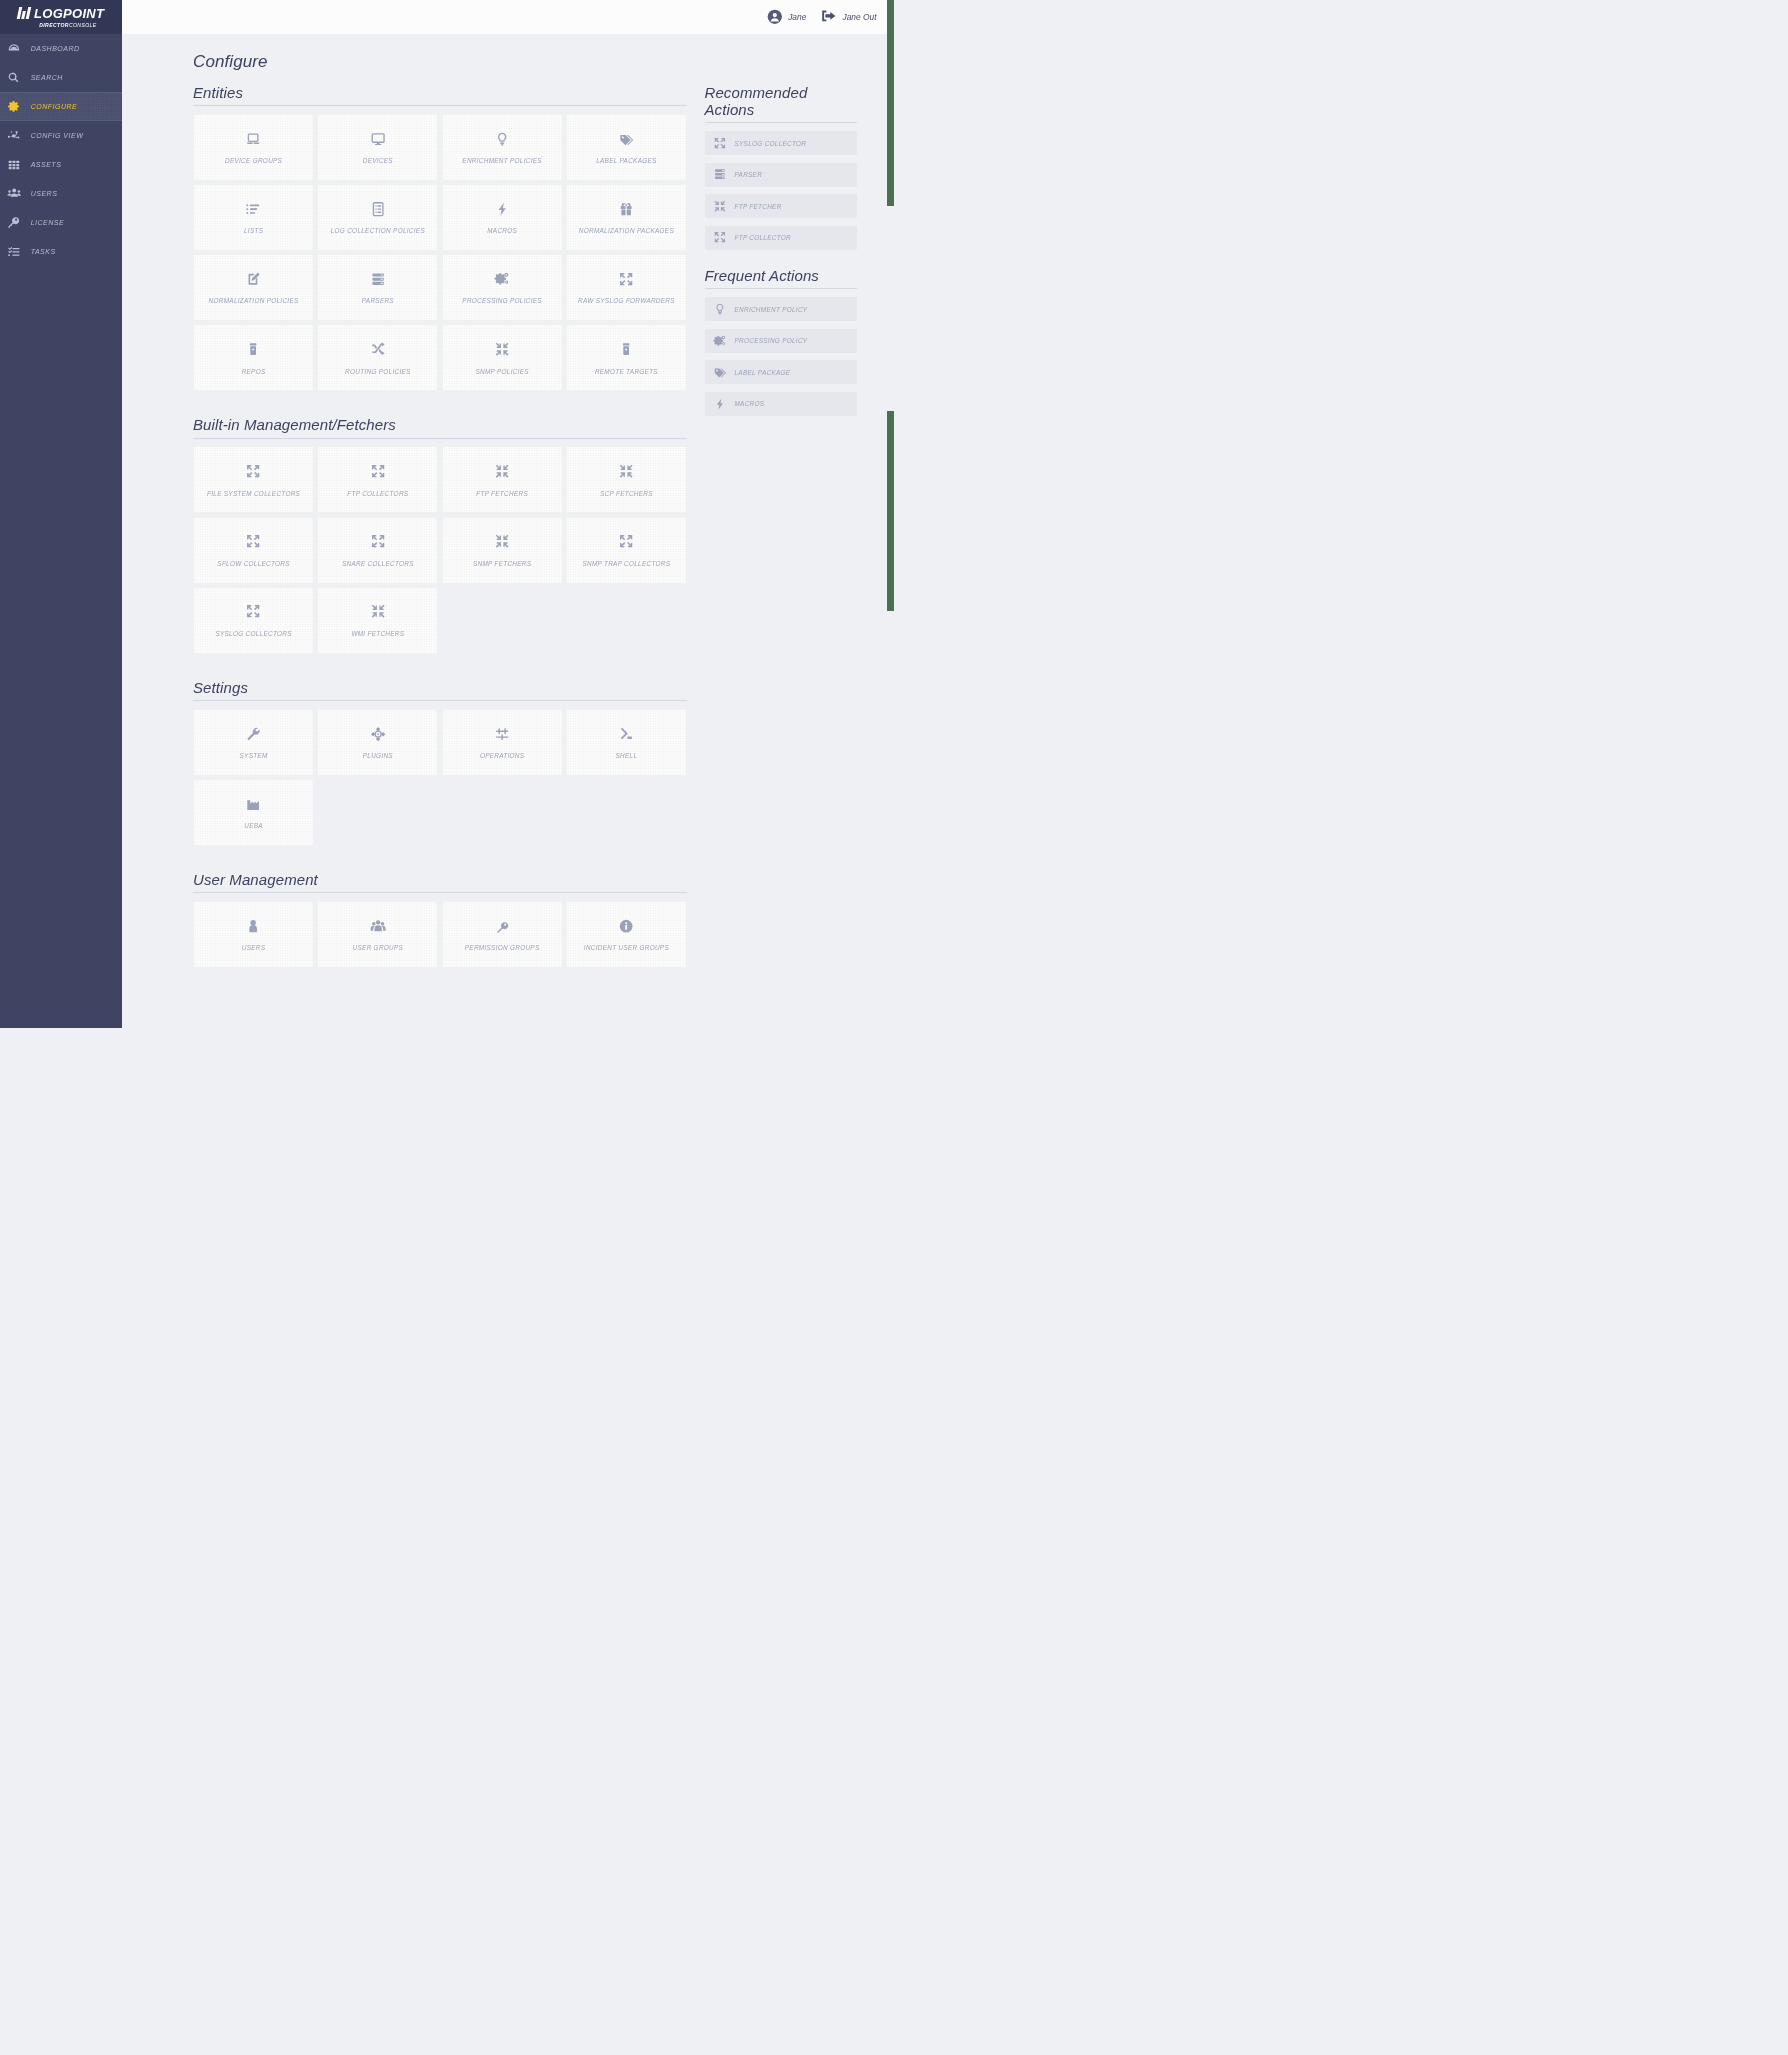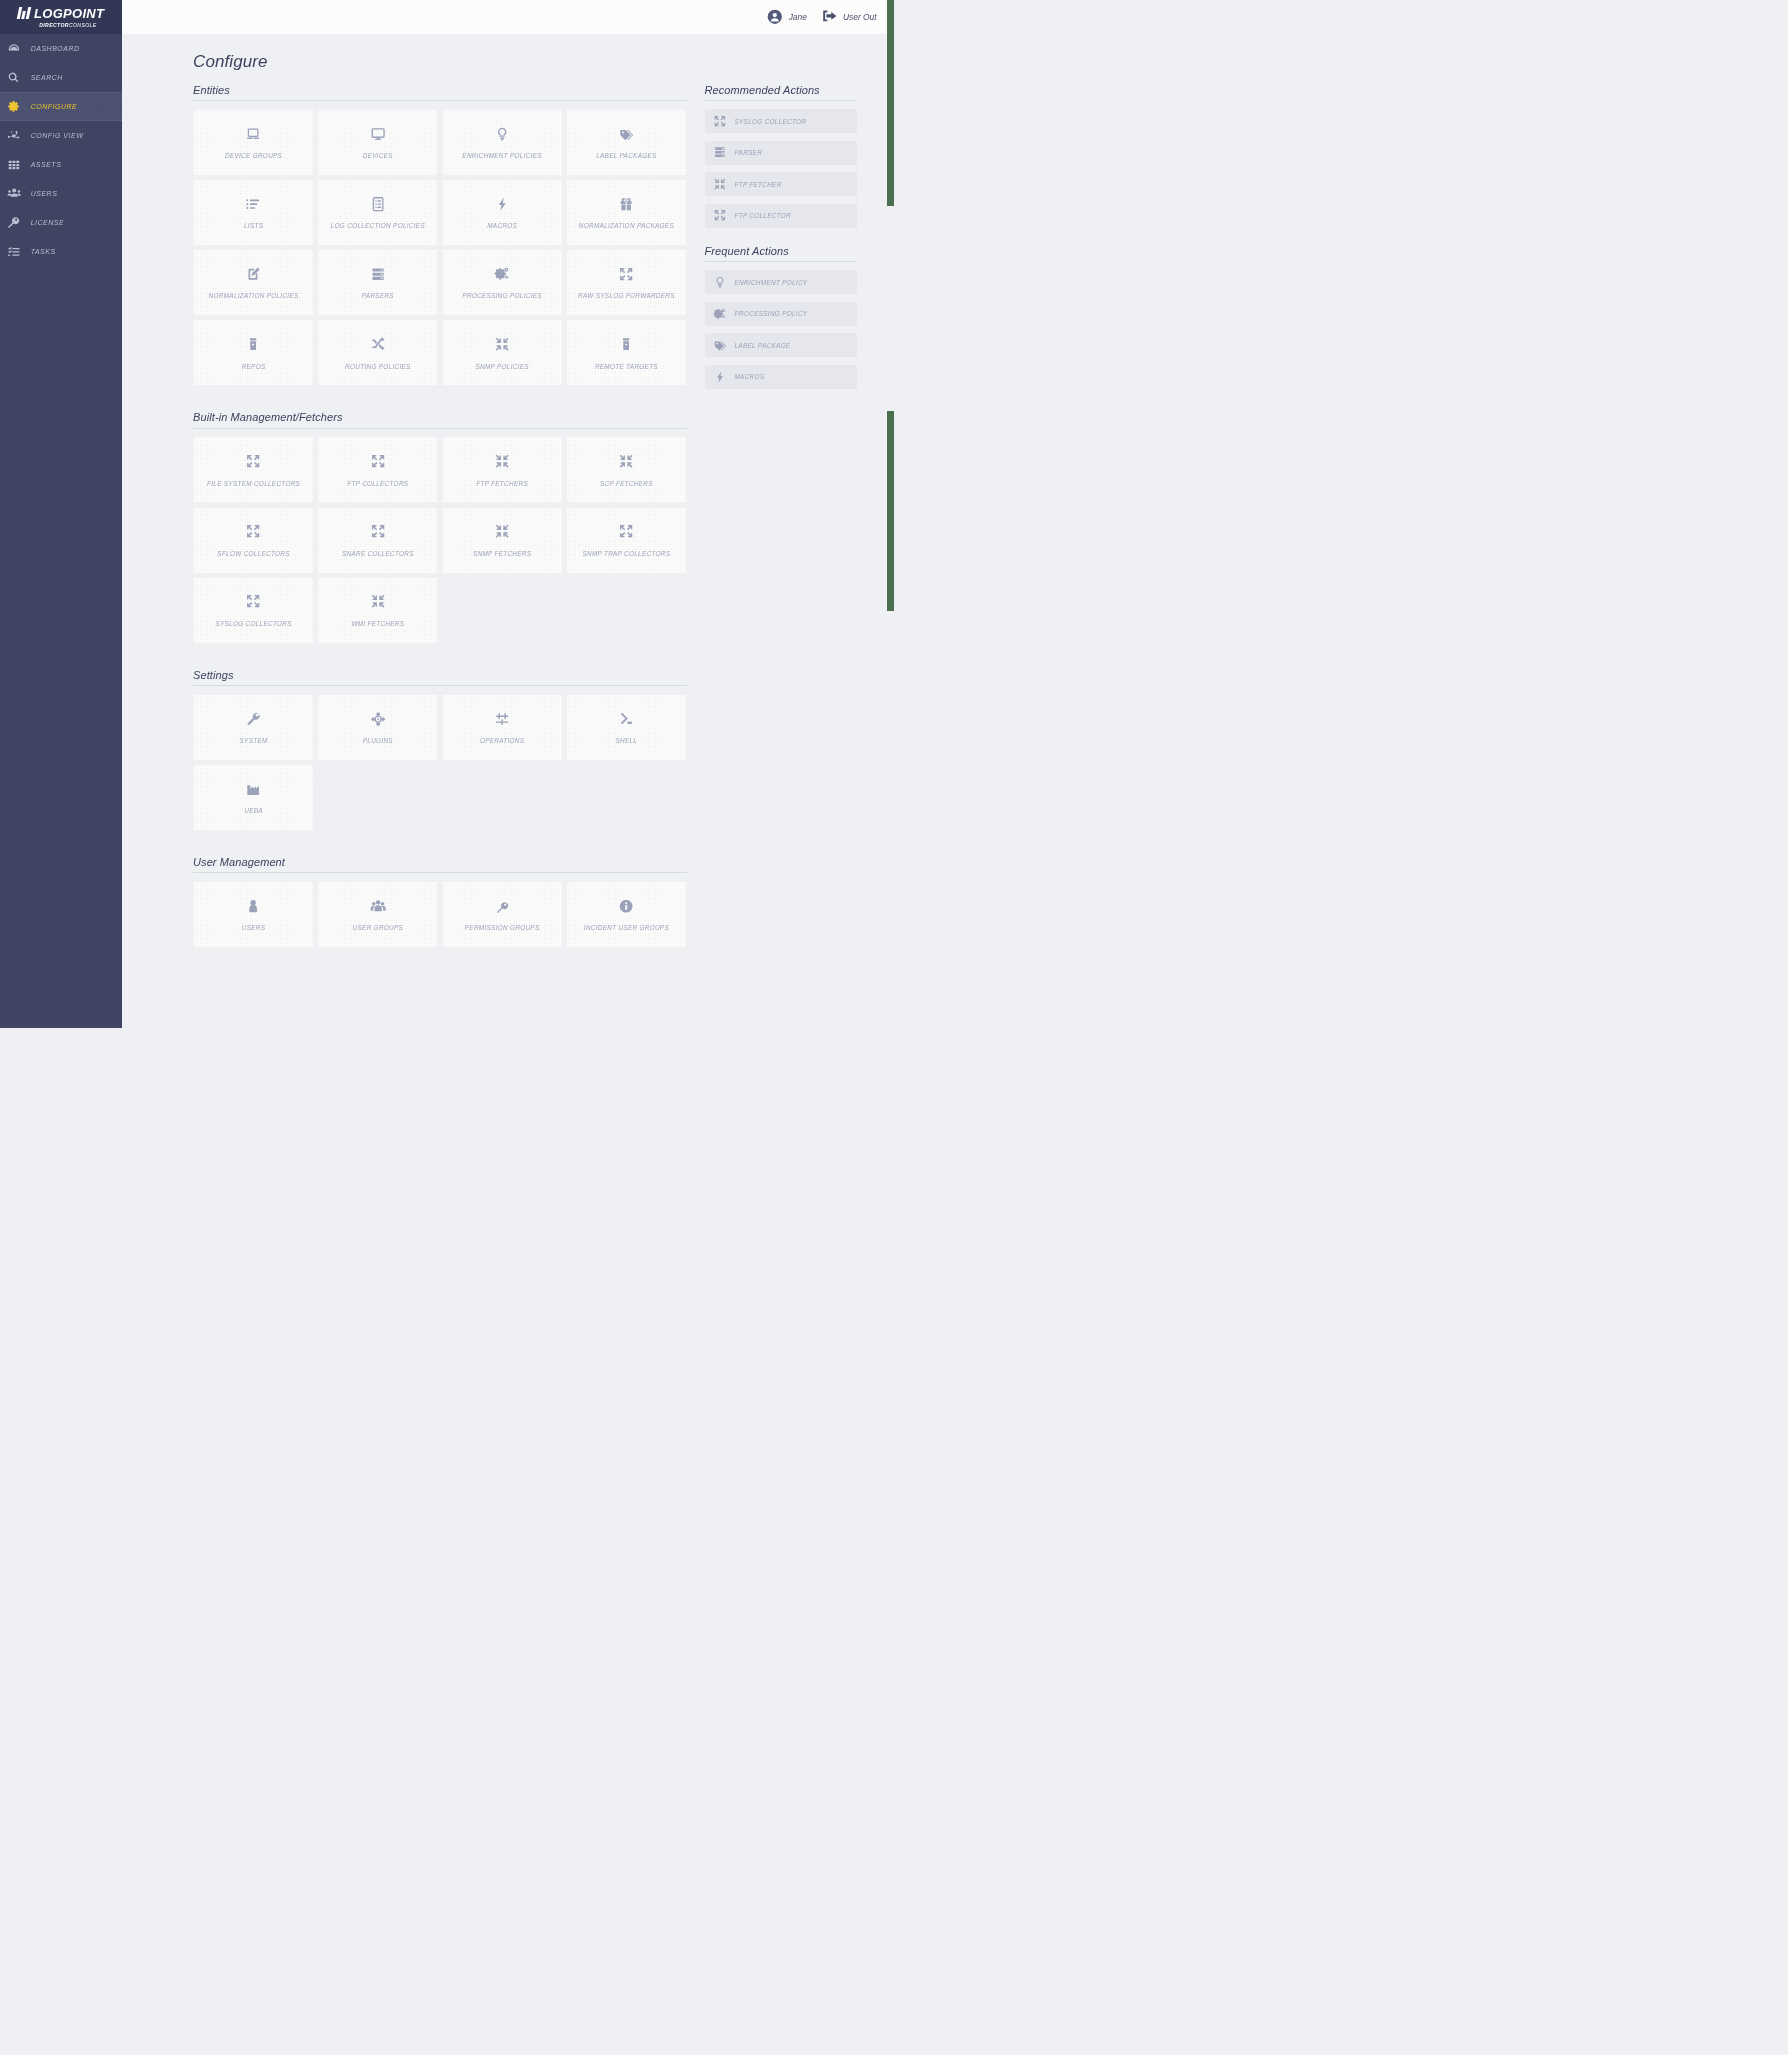--- a/index.html
+++ b/index.html
@@ -72,21 +72,21 @@
   .page-title {
     font-size: 17px; color: #3d425f; font-weight: normal;
     padding: 17.5px 0 0 71px; letter-spacing: 0.1px;
   }
 
   .columns { display: flex; padding: 12.5px 0 0 71px; gap: 17.5px; }
   .col-left { width: 494px; }
   .col-right { width: 152px; }
 
   .section-title {
-    font-size: 11px; color: #3d425f; font-weight: normal;
+    font-size: 15px; color: #3d425f; font-weight: normal;
     margin-bottom: 4.4px; letter-spacing: 0.1px;
   }
   .section-rule { height: 0.6px; background: #d5d8e0; margin-bottom: 8.1px; }
   .section { margin-bottom: 25px; }
 
   .grid { display: grid; grid-template-columns: repeat(4, 1fr); gap: 3.1px; }
   .card {
     height: 67px; background: #fafbfa;
     background-image: radial-gradient(#e7ebe7 0.4px, transparent 0.5px);
     background-size: 2.5px 2.5px;
@@ -244,21 +244,21 @@
         </span>
         <span class="label">Jane</span>
       </div>
       <div class="topbar-item">
         <span class="avatar-ico">
           <svg width="15.6" height="13.8" viewBox="0 0 26 22" fill="#4a4f6b">
             <path d="M2 2h7v3.2H5.2v11.6H9V20H2z"></path>
             <path d="M7.4 8.3h8.1V4.4L24 11l-8.5 6.6v-3.9H7.4z"></path>
           </svg>
         </span>
-        <span class="label">User Out</span>
+        <span class="label">Jane Out</span>
       </div>
     </div>
 
     <div class="content">
       <h1 class="page-title">Configure</h1>
 
       <div class="columns">
         <div class="col-left" id="sections-col">
             <div class="section">
               <div class="section-title">Entities</div>

